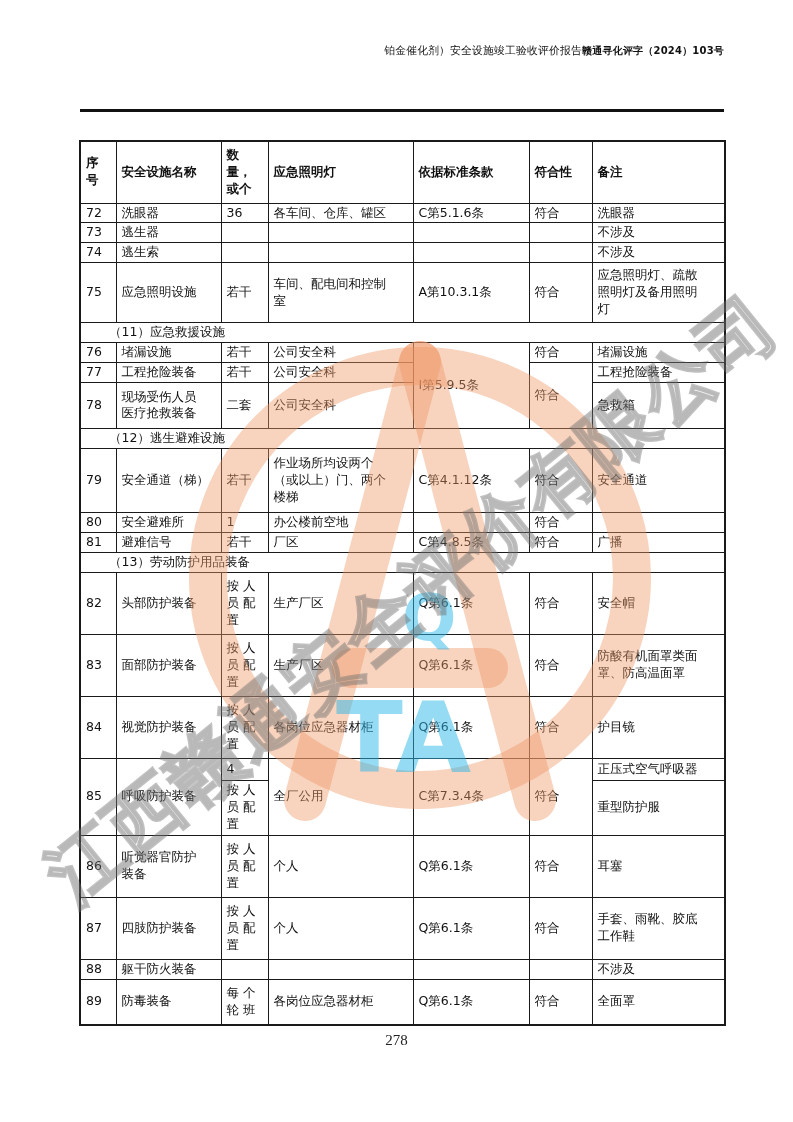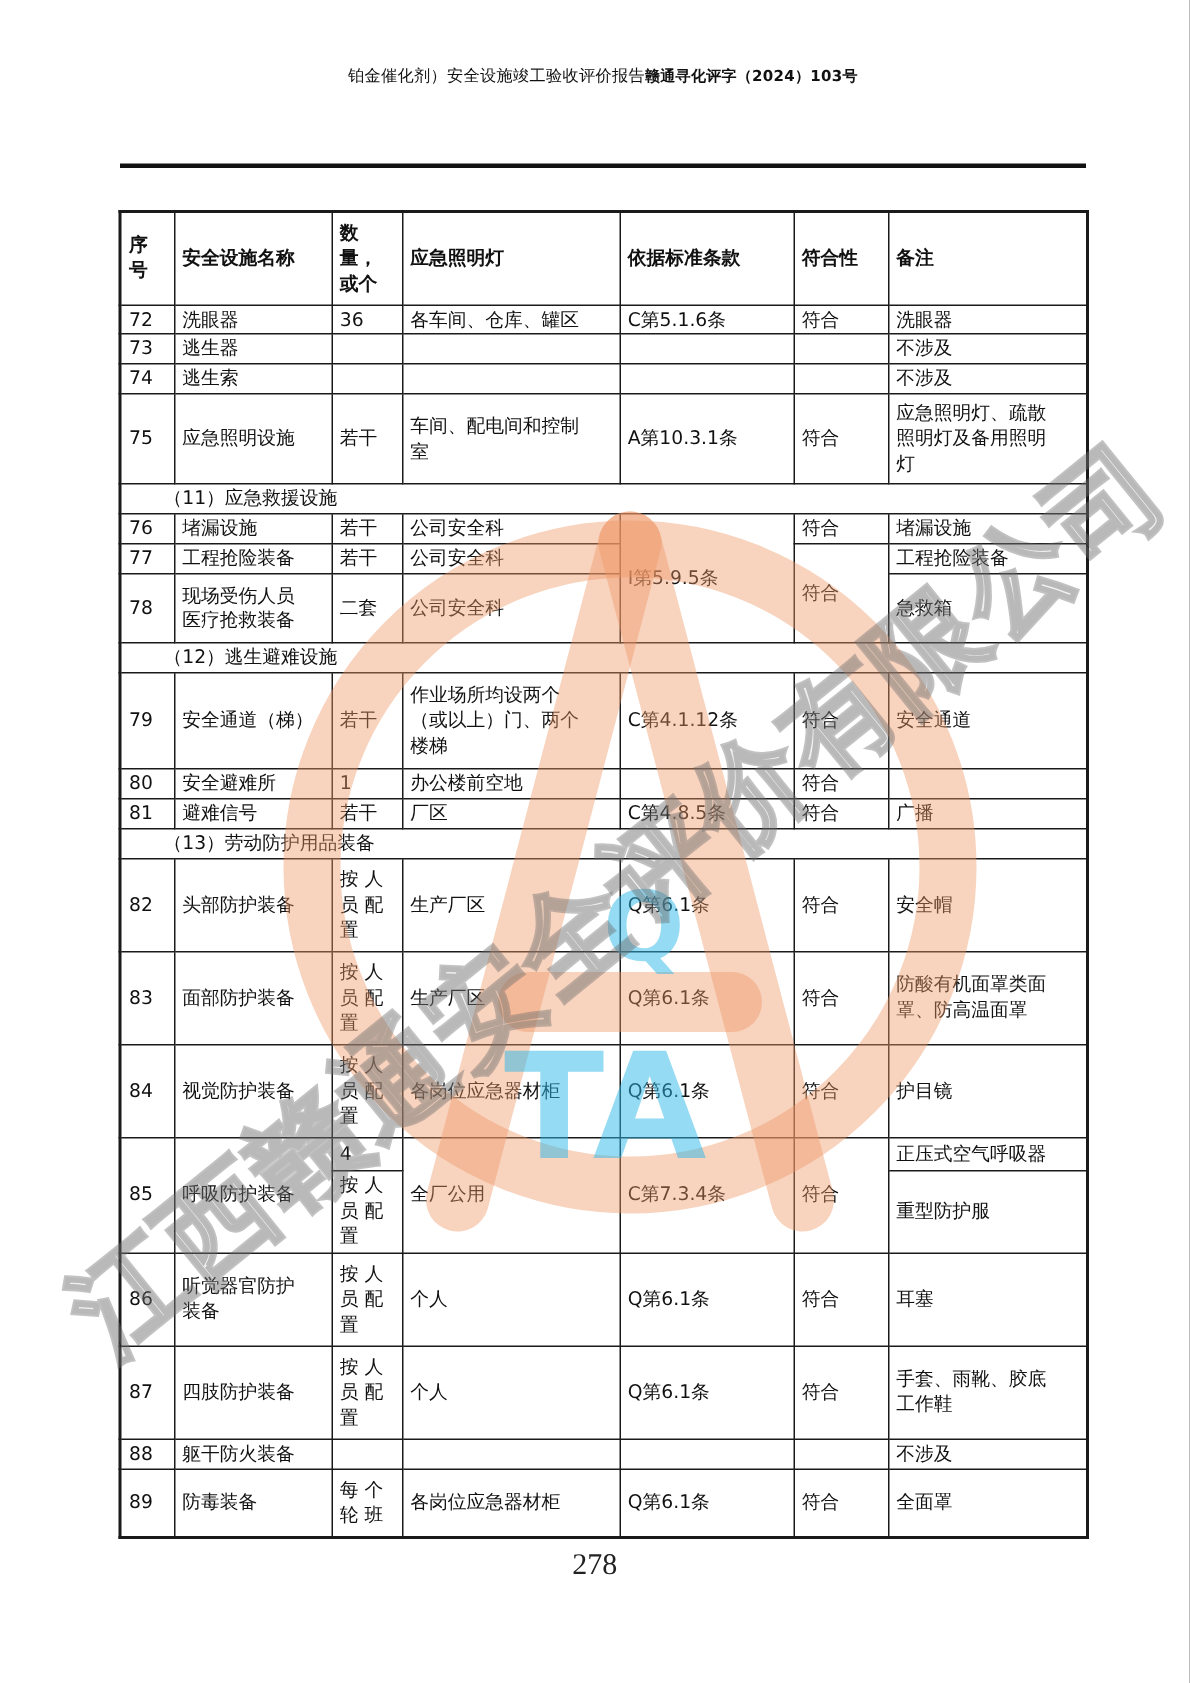--- a/index.html
+++ b/index.html
@@ -2,41 +2,41 @@
 <html><head>
 <meta charset="utf-8">
 <style>
   html,body{margin:0;padding:0;background:#888;}
   .page{position:relative;width:793px;height:1122px;background:#ffffff;margin:0 auto;
         font-family:"DejaVu Sans",sans-serif;color:#111;overflow:hidden;}
   
   .doc-header{position:absolute;left:80px;top:42px;width:644px;font-size:10.8px;
               line-height:17px;letter-spacing:0.2px;color:#111;}
   .doc-header .hline{white-space:nowrap;overflow:hidden;}
-  .doc-header .hline3{display:flex;justify-content:center;align-items:baseline;}
+  .doc-header .hline3{display:flex;justify-content:flex-end;align-items:baseline;}
   .doc-header .ref-no{font-weight:bold;font-size:10px;}
   .header-rule{position:absolute;left:80px;top:109px;width:644px;height:2.5px;background:#111;}
   
   table.main{position:absolute;left:79px;top:140px;width:645px;border-collapse:collapse;
              table-layout:fixed;border:2px solid #1a1a1a;font-size:12.5px;}
   table.main td{border:1px solid #1a1a1a;padding:1px 5px;vertical-align:middle;
                 white-space:pre-line;line-height:1.35;overflow:hidden;}
   table.main td.hdr{font-weight:bold;font-size:12.5px;}
   table.main td.sec{padding-left:28px;}
   tr.h62{height:62px;}tr.h60{height:60px;}tr.h64{height:64px;}tr.h19{height:19px;}
   tr.h20{height:20px;}tr.h46{height:46px;margin-left:35px;}tr.h22{height:22px;}tr.h55{height:55px;}
   
   .watermark{position:absolute;left:0;top:0;width:793px;height:1122px;pointer-events:none;z-index:6;}
   .wm-text{position:absolute;left:-45px;top:555px;width:900px;height:90px;
            transform:rotate(-39deg);font-size:74px;font-weight:bold;letter-spacing:2px;
            color:rgba(130,130,130,0.12);-webkit-text-stroke:2.5px rgba(110,110,110,0.42);
            white-space:nowrap;text-align:center;}
   
   .page-footer{position:absolute;left:0;top:1032px;width:793px;text-align:center;
-               font-size:20px;font-family:"Liberation Serif","DejaVu Serif",serif;color:#222;}
+               font-size:15px;font-family:"Liberation Serif","DejaVu Serif",serif;color:#222;}
 </style>
 </head>
 <body>
 
 <div class="page">
 
   <div class="doc-header">
     <div class="hline hline3">
       <span>铂金催化剂）安全设施竣工验收评价报告</span>
       <span class="ref-no">赣通寻化评字（2024）103号</span>

